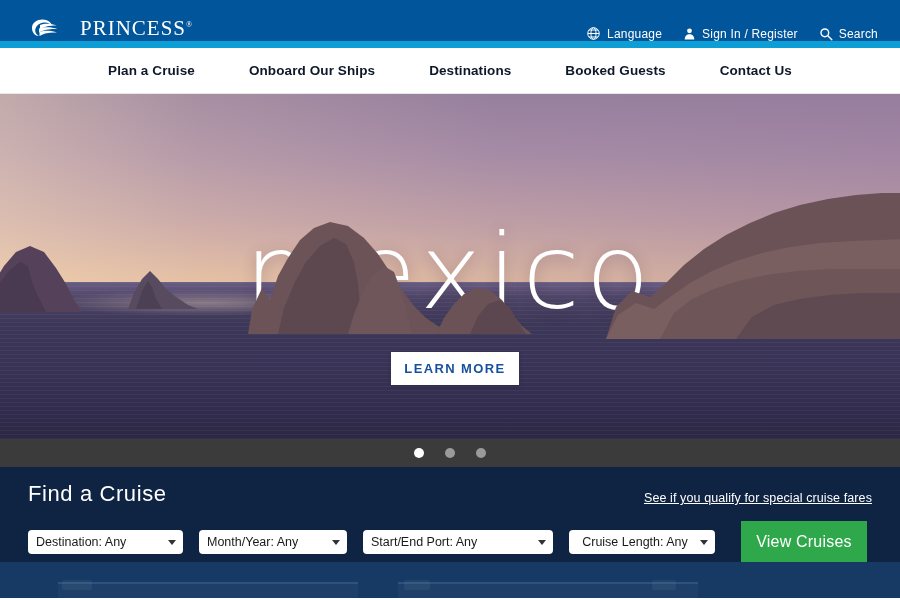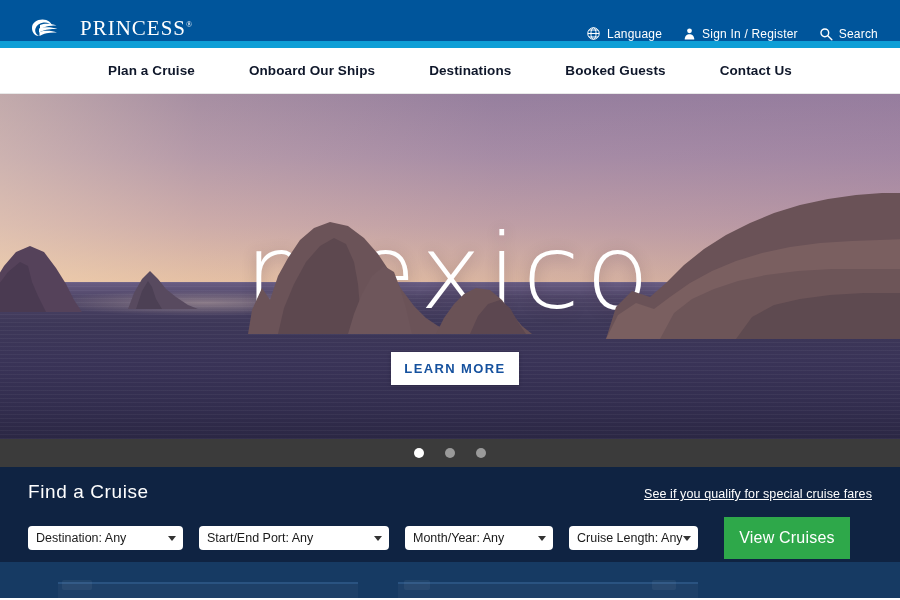--- a/index.html
+++ b/index.html
@@ -108,41 +108,41 @@
     height:28px; background:#3b3b3b; display:flex;
     align-items:center; justify-content:center; gap:21px;
   }
   .dot { width:10px; height:10px; border-radius:50%; background:#9a9a9a; cursor:pointer; }
   .dot.active { background:#ffffff; }
 
   
   .finder { position:relative; height:95px; background:#0f2342; padding:14px 28px 0 28px; }
   .finder-head { display:flex; align-items:flex-end; }
   .finder-title {
-    color:#ffffff; font-size:19px; font-weight:400; letter-spacing:.6px;
+    color:#ffffff; font-size:22px; font-weight:400; letter-spacing:.6px;
   }
   .qualify {
     margin-left:auto; color:#ffffff; font-size:12.5px;
     text-decoration:underline; cursor:pointer; letter-spacing:.1px; padding-bottom:2px;
   }
   .finder-row { display:flex; align-items:center; gap:16px; margin-top:14px; }
   .sel {
     position:relative; background:#ffffff; border-radius:4px; height:24px;
     display:flex; align-items:center; padding:0 22px 0 8px; cursor:pointer;
   }
   .sel-label { color:#1a1a1a; font-size:12.5px; white-space:nowrap; }
   .caret {
     position:absolute; right:7px; top:50%; margin-top:-2px;
     width:0; height:0; border-left:4.5px solid transparent;
     border-right:4.5px solid transparent; border-top:5px solid #333;
   }
   .sel-dest { width:155px; }
   .sel-month { width:148px; }
   .sel-port { width:190px; }
-  .sel-len { width:129px; }
+  .sel-len { width:146px;justify-content:center; }
   .view-btn {
     margin-left:10px; width:126px; height:42px; background:#2ea84a; border:none;
     color:#ffffff; font-size:16px; font-weight:400; letter-spacing:.2px;
     cursor:pointer; display:flex; align-items:center; justify-content:center;
   }
 
   
   .peek { position:relative; height:36px; background:#163a63; overflow:hidden; }
   .peek-card {
     position:absolute; bottom:-30px; height:46px; border-top:2px solid #2a5381;
@@ -270,27 +270,27 @@
       <div class="finder-title">Find a Cruise</div>
       <div class="qualify">See if you qualify for special cruise fares</div>
     </div>
 
     <div class="finder-row">
       <div class="sel sel-dest">
         <span class="sel-label">Destination: Any</span>
         <span class="caret"></span>
       </div>
 
+      <div class="sel sel-month">
+        <span class="sel-label">Month/Year: Any</span>
+        <span class="caret"></span>
+      </div>
+
       <div class="sel sel-port">
         <span class="sel-label">Start/End Port: Any</span>
-        <span class="caret"></span>
-      </div>
-
-      <div class="sel sel-month">
-        <span class="sel-label">Month/Year: Any</span>
         <span class="caret"></span>
       </div>
 
       <div class="sel sel-len">
         <span class="sel-label">Cruise Length: Any</span>
         <span class="caret"></span>
       </div>
 
       <button class="view-btn">View Cruises</button>
     </div>

